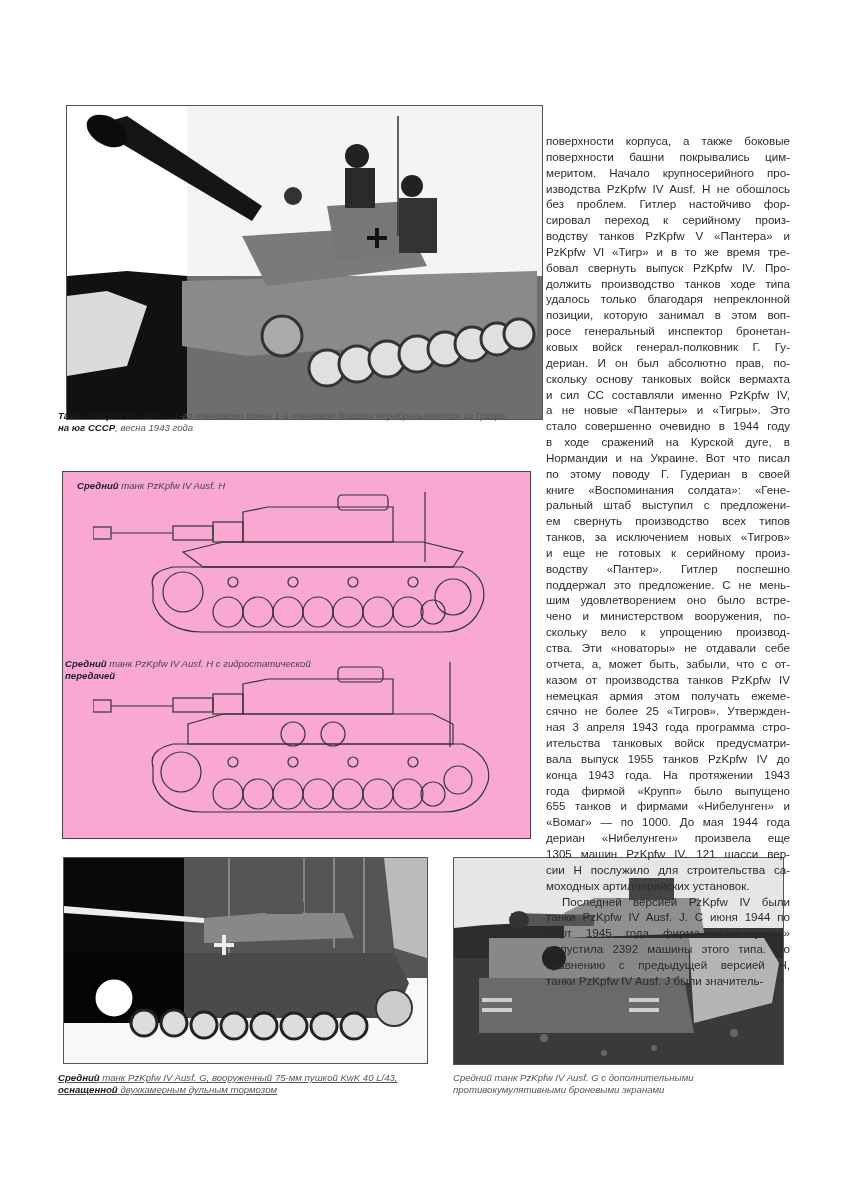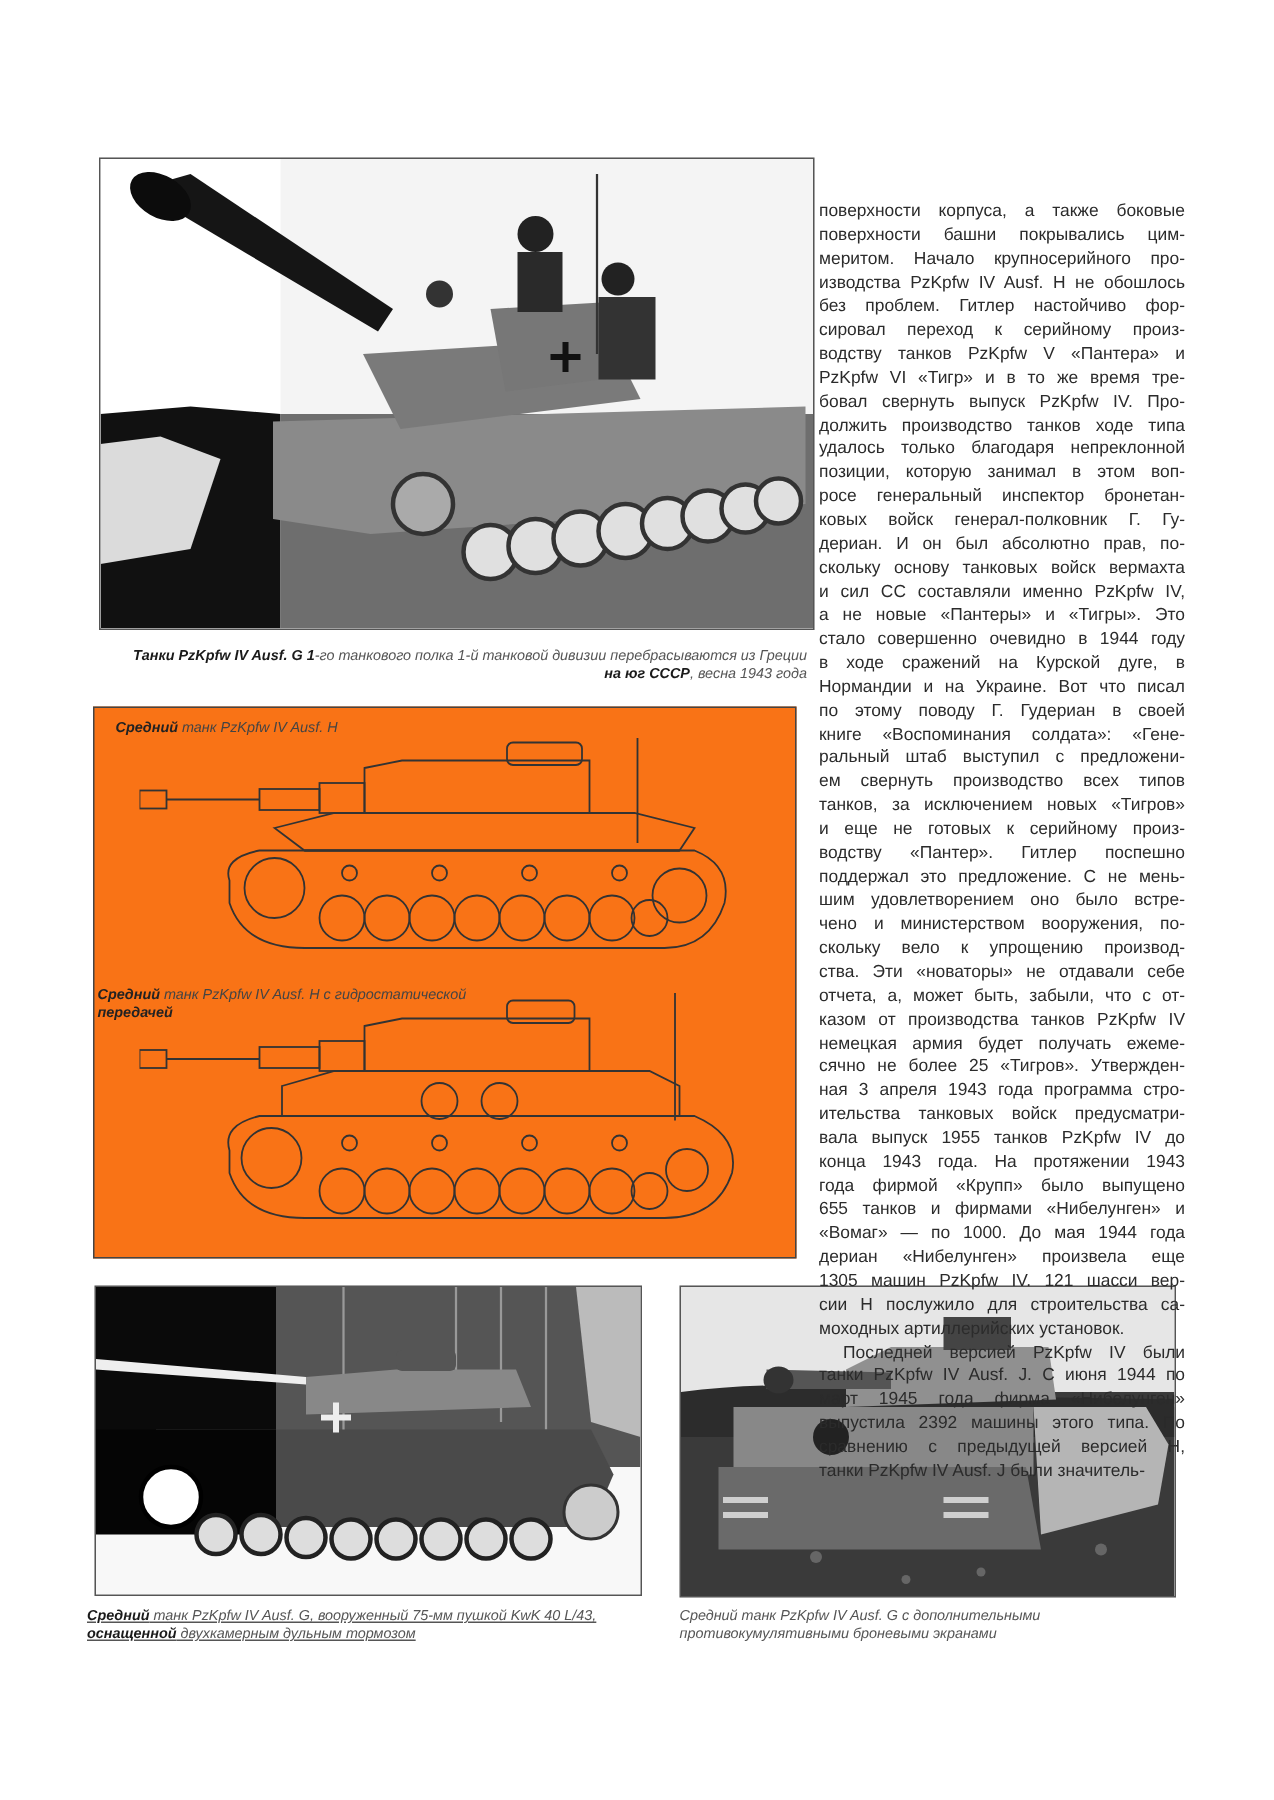--- a/index.html
+++ b/index.html
@@ -17,21 +17,21 @@
   .caption b { color: #1a1a1a; font-weight: bold; }
   .column {
     position: absolute; left: 546px; top: 101px; width: 244px;
     font-size: 11.6px; line-height: 15.85px; color: #2b2b2b; text-align: justify; margin-top: 32px;
   }
   .column .line { display: block; text-align: justify; text-align-last: justify; white-space: nowrap; }
   .column .line.last { text-align-last: left; }
   .column .line.indent { padding-left: 16px; }
   .drawing-box {
     position: absolute; left: 62px; top: 471px; width: 467px; height: 366px;
-    border: 1px solid #444; background: #f97316;
+    border: 1px solid #444; background: #f9a8d4;
   }
   .drawing-label {
     position: absolute; font-style: italic; font-size: 9.6px; line-height: 12px; color: #444;
   }
   .drawing-label b { font-weight: bold; color: #222; }
   svg { display: block; }
 </style>
 </head>
 <body>
 
@@ -60,21 +60,21 @@
       <circle cx="350" cy="248" r="18"></circle>
         <circle cx="378" cy="243" r="17"></circle>
         <circle cx="405" cy="238" r="17"></circle>
       <circle cx="430" cy="233" r="16"></circle>
         <circle cx="452" cy="228" r="15"></circle>
     </g>
     <circle cx="215" cy="230" r="20" fill="#aaa" stroke="#333" stroke-width="3"></circle>
     <path d="M300 130 h8 v-8 h4 v8 h8 v4 h-8 v8 h-4 v-8 h-8 z" fill="#111"></path>
   </svg>
 </div>
-<div class="caption" style="left:58px; top:432px; width:480px;text-align:right;">
+<div class="caption" style="left:58px; top:410px; width:480px;">
   <b>Танки PzKpfw IV Ausf. G 1</b><span>-го танкового полка 1-й танковой дивизии перебрасываются из Греции</span><br>
   <b>на юг СССР</b><span>, весна 1943 года</span>
 </div>
 
 <div class="drawing-box">
   <div class="drawing-label" style="left:14px; top:8px;">
     <b>Средний</b><span> танк PzKpfw IV Ausf. H</span>
   </div>
   <svg style="position:absolute; left:30px; top:20px;" width="400" height="150" viewBox="0 0 400 150">
     <g fill="none" stroke="#333" stroke-width="1.2">
@@ -242,21 +242,21 @@
     <span class="line">танков, за исключением новых «Тигров»</span>
     <span class="line">и еще не готовых к серийному произ-</span>
     <span class="line">водству «Пантер». Гитлер поспешно</span>
     <span class="line">поддержал это предложение. С не мень-</span>
     <span class="line">шим удовлетворением оно было встре-</span>
     <span class="line">чено и министерством вооружения, по-</span>
     <span class="line">скольку вело к упрощению производ-</span>
     <span class="line">ства. Эти «новаторы» не отдавали себе</span>
     <span class="line">отчета, а, может быть, забыли, что с от-</span>
     <span class="line">казом от производства танков PzKpfw IV</span>
-    <span class="line">немецкая армия будет получать ежеме-</span>
+    <span class="line">немецкая армия этом получать ежеме-</span>
     <span class="line">сячно не более 25 «Тигров». Утвержден-</span>
     <span class="line">ная 3 апреля 1943 года программа стро-</span>
     <span class="line">ительства танковых войск предусматри-</span>
     <span class="line">вала выпуск 1955 танков PzKpfw IV до</span>
     <span class="line">конца 1943 года. На протяжении 1943</span>
     <span class="line">года фирмой «Крупп» было выпущено</span>
     <span class="line">655 танков и фирмами «Нибелунген» и</span>
     <span class="line">«Вомаг» — по 1000. До мая 1944 года</span>
     <span class="line">дериан «Нибелунген» произвела еще</span>
     <span class="line">1305 машин PzKpfw IV. 121 шасси вер-</span>

